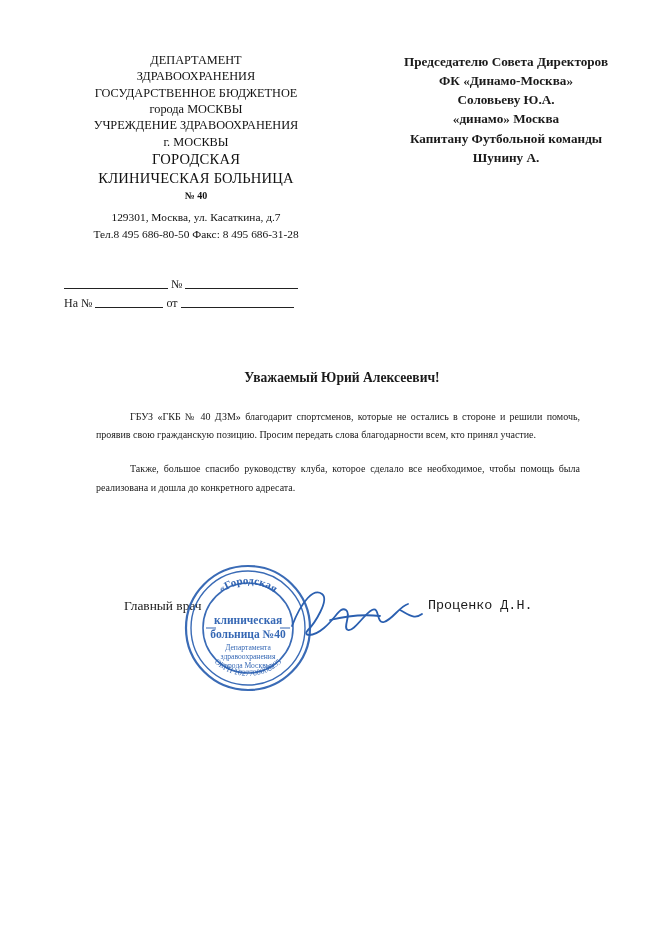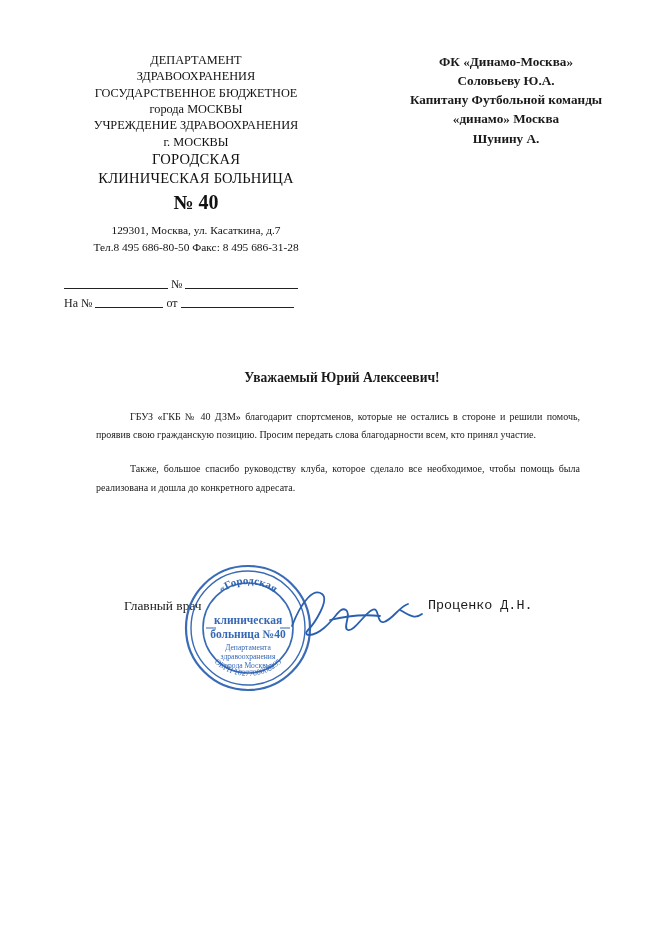--- a/index.html
+++ b/index.html
@@ -43,21 +43,21 @@
     display: block;
     white-space: nowrap;
   }
   .letterhead .big {
     font-weight: normal;
     font-size: 14.6px;
     letter-spacing: 0.2px;
   }
   .letterhead .num40 {
     font-weight: bold;
-    font-size: 20px;
+    font-size: 10px;
   }
   .letterhead .addr {
     font-size: 11.4px;
     line-height: 1.45;
     margin-top: 7px;
   }
 
   .addressee {
     margin-left: 24px;
     width: 272px;
@@ -185,24 +185,25 @@
       <span class="lh-line">УЧРЕЖДЕНИЕ ЗДРАВООХРАНЕНИЯ</span>
       <span class="lh-line">г. МОСКВЫ</span>
       <span class="lh-line big">ГОРОДСКАЯ</span>
       <span class="lh-line big">КЛИНИЧЕСКАЯ БОЛЬНИЦА</span>
       <span class="lh-line num40">№ 40</span>
       <span class="lh-line addr">129301, Москва, ул. Касаткина, д.7</span>
       <span class="lh-line addr" style="margin-top:0">Тел.8 495 686-80-50 Факс: 8 495 686-31-28</span>
     </div>
 
     <div class="addressee">
+      <span class="ad-line">Председателю Совета Директоров</span>
       <span class="ad-line">ФК «Динамо-Москва»</span>
       <span class="ad-line">Соловьеву Ю.А.</span>
+      <span class="ad-line">«динамо» Москва</span>
       <span class="ad-line">Капитану Футбольной команды</span>
-      <span class="ad-line">«динамо» Москва</span>
       <span class="ad-line">Шунину А.</span>
     </div>
   </div>
 
   <div class="refblock">
     <div class="ref-row">
       <span class="rule r1-rule-a"></span>
       <span class="lbl">№</span>
       <span class="rule r1-rule-b"></span>
     </div>

